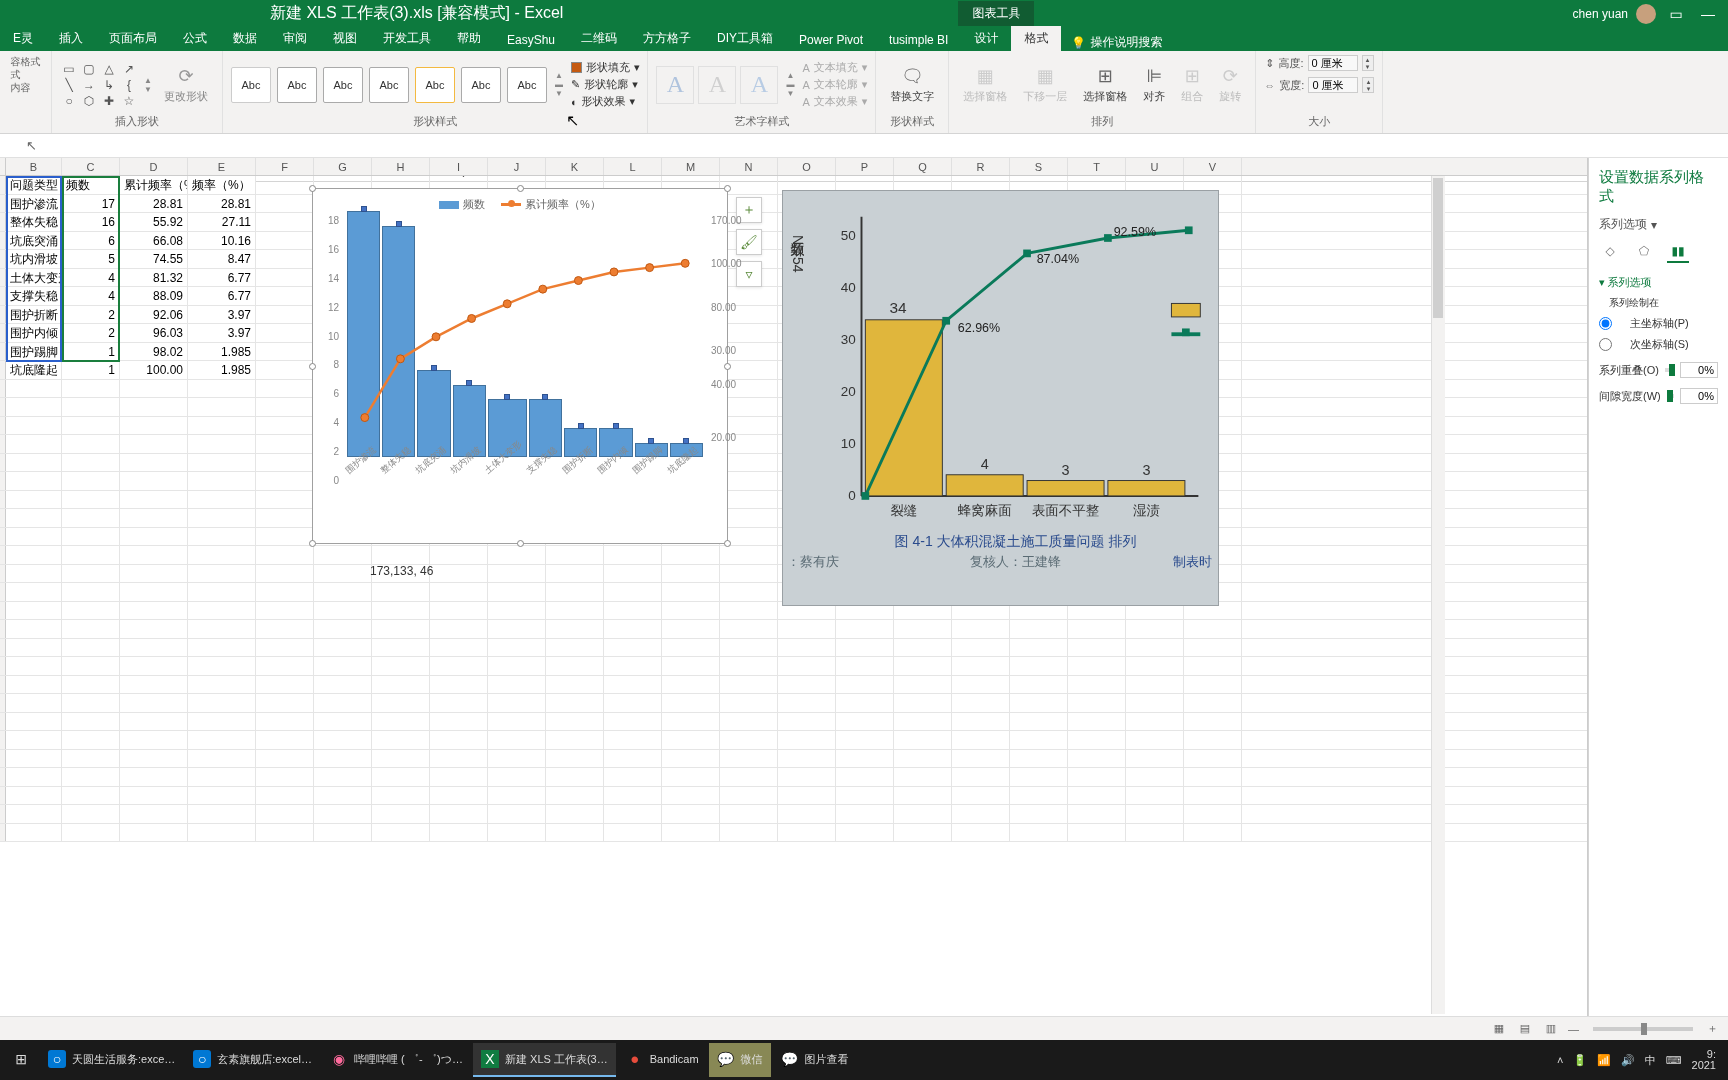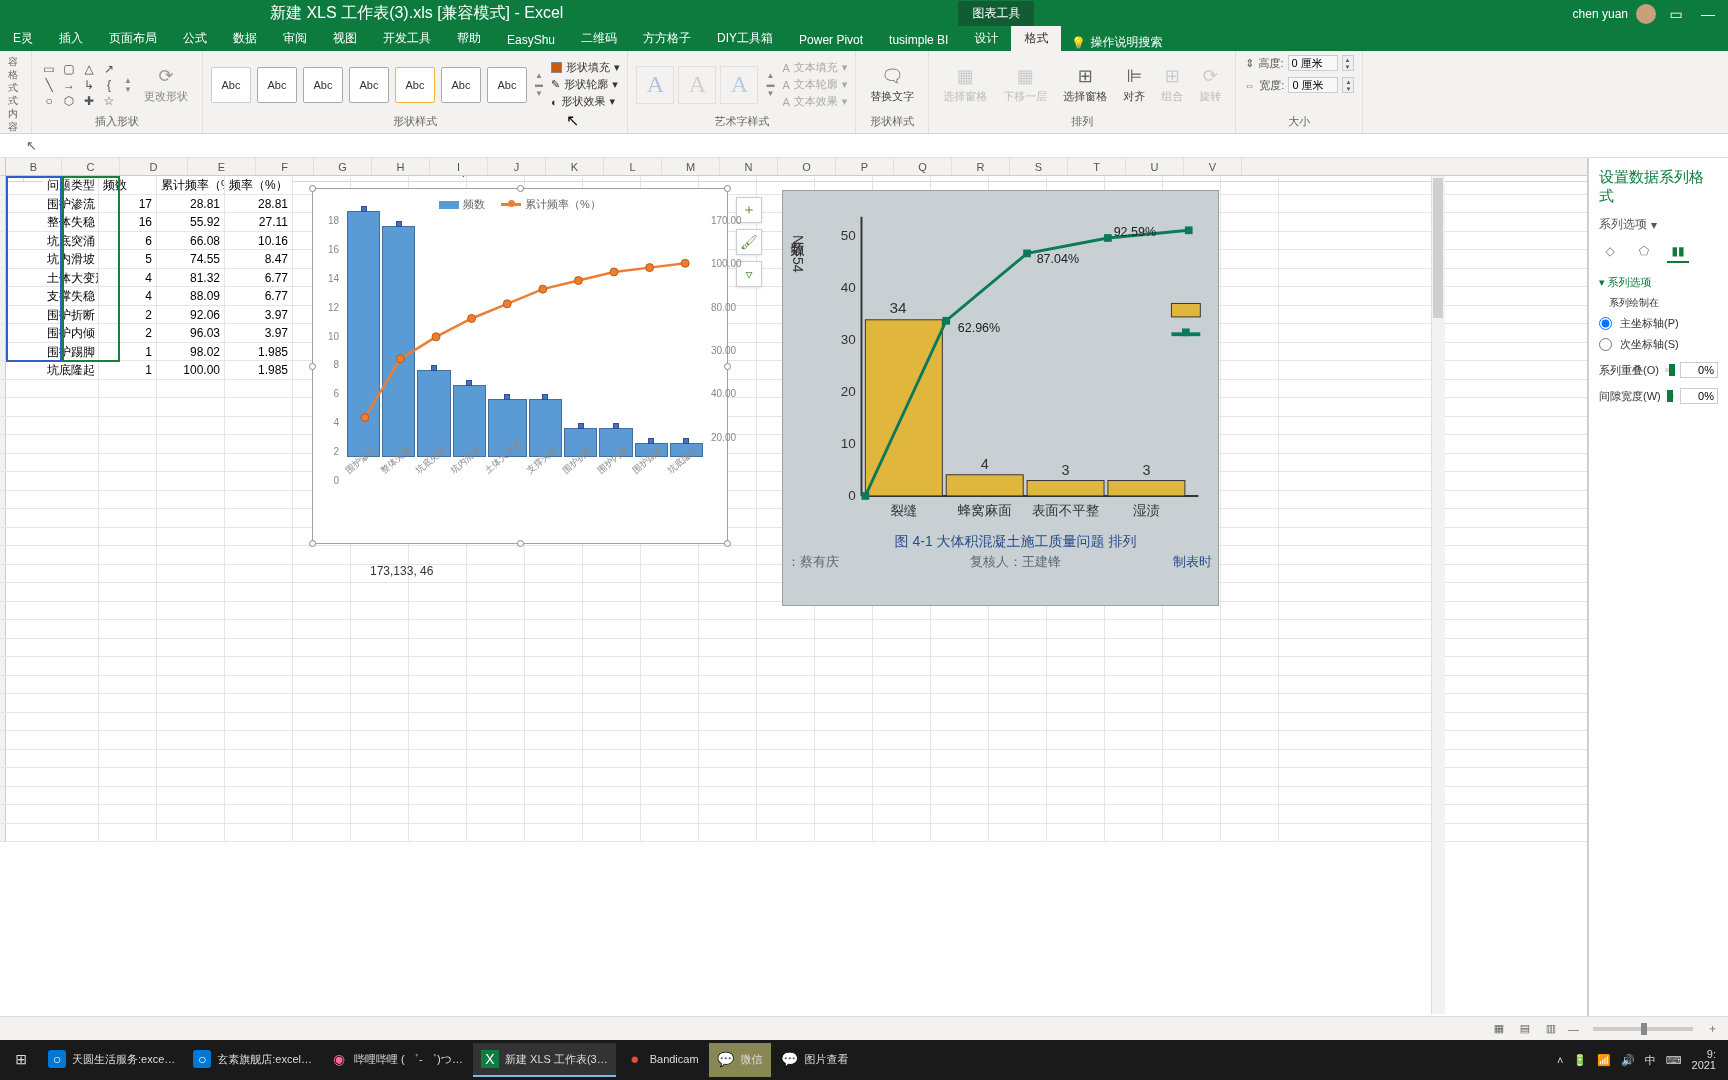--- a/index.html
+++ b/index.html
@@ -60,21 +60,21 @@
 .sheet{flex:1;position:relative;overflow:hidden;border-right:1px solid #ccc;}
 .colhdr{display:flex;height:18px;background:#f3f2f1;border-bottom:1px solid #ccc;}
 .colhdr .rh{width:6px;border-right:1px solid #ccc;}
 .colhdr .ch{width:58px;text-align:center;font-size:11px;color:#555;border-right:1px solid #e0e0e0;line-height:18px;}
 .colhdr .ch.wA{width:56px;} .colhdr .ch.wB{width:58px;} .colhdr .ch.wC{width:68px;} .colhdr .ch.wD{width:68px;}
 .row{display:flex;height:18.5px;border-bottom:1px solid #e5e5e5;}
 .row .rh{width:6px;border-right:1px solid #ccc;background:#f3f2f1;}
 .cell{width:58px;border-right:1px solid #e5e5e5;font-size:12px;padding:0 4px;line-height:18px;white-space:nowrap;overflow:hidden;}
 .cell.r{text-align:right;}
 .cell.hd{background:#fff;font-size:12px;}
-.cell.wA{width:56px;margin-left:37px;} .cell.wB{width:58px;} .cell.wC{width:68px;} .cell.wD{width:68px;}
+.cell.wA{width:56px;} .cell.wB{width:58px;} .cell.wC{width:68px;} .cell.wD{width:68px;}
 .selbox{position:absolute;border:1px solid #217346;pointer-events:none;}
 .selbox.green{border:2px solid #1a7e3d;}
 .selbox.blue{border:2px solid #2a5fcc;}
 
 
 .chartbox{position:absolute;left:312px;top:30px;width:416px;height:356px;background:#fff;border:1px solid #a0a0a0;}
 .chartbox .handles .h{width:7px;height:7px;border:1px solid #888;background:#fff;position:absolute;border-radius:50%;}
 .chartbtns{position:absolute;right:-35px;top:8px;display:flex;flex-direction:column;gap:6px;}
 .chartbtns .cb{width:26px;height:26px;border:1px solid #ccc;background:#fff;display:flex;align-items:center;justify-content:center;color:#5a8a3a;font-size:14px;box-shadow:0 1px 3px rgba(0,0,0,0.1);}
 .legend{display:flex;justify-content:center;gap:16px;font-size:11px;color:#666;padding:8px 0 4px;}
@@ -102,21 +102,21 @@
 .photo .cap2{text-align:center;font-size:13px;color:#5a6b74;margin-top:2px;}
 
 
 .rpane{width:140px;background:#fff;border-left:1px solid #d4d4d4;padding:10px;font-size:12px;}
 .rpane h3{font-size:15px;color:#0d7a3e;font-weight:normal;margin-bottom:10px;}
 .rpane .opt{color:#555;margin-bottom:8px;display:flex;align-items:center;gap:4px;}
 .rpane .icons{display:flex;gap:12px;margin-bottom:12px;}
 .rpane .icons .ic{width:22px;height:22px;display:flex;align-items:center;justify-content:center;color:#777;border-bottom:2px solid transparent;}
 .rpane .icons .ic.active{color:#0d7a3e;border-bottom-color:#0d7a3e;}
 .rpane .sect{color:#0d7a3e;font-size:11px;margin:6px 0;}
-.rpane label{display:flex;align-items:center;gap:8px;font-size:11px;color:#333;margin:6px 0;}
+.rpane label{display:flex;align-items:center;gap:18px;font-size:11px;color:#333;margin:6px 0;}
 .rpane .slrow{display:flex;align-items:center;gap:6px;font-size:11px;color:#333;margin-top:10px;}
 .rpane .slrow input[type=text]{width:38px;border:1px solid #ccc;padding:1px 3px;font-size:11px;text-align:right;}
 .rpane .slider{flex:1;height:4px;background:#ddd;position:relative;}
 .rpane .slider .th{position:absolute;left:0;top:-4px;width:6px;height:12px;background:#0d7a3e;}
 
 
 .sheettabs{position:absolute;bottom:24px;left:0;right:0;height:20px;background:#f3f2f1;display:flex;align-items:center;font-size:11px;border-top:1px solid #ddd;}
 .sheettabs .st{padding:3px 14px;border-right:1px solid #ddd;color:#444;}
 .sheettabs .st.active{background:#fff;border-bottom:2px solid #0d7a3e;color:#0d7a3e;}
 .sheettabs .add{padding:2px 8px;color:#888;border:1px solid #ccc;border-radius:50%;width:16px;height:16px;display:flex;align-items:center;justify-content:center;margin-left:8px;font-size:14px;}
@@ -169,21 +169,21 @@
   <span class="tab">tusimple BI</span>
   <span class="tab">设计</span>
   <span class="tab active">格式</span>
   <span class="search">
     <span class="bulb">💡</span>
     <span>操作说明搜索</span>
   </span>
 </div>
 
 <div class="ribbon">
-  <div class="ribgroup" style="width:32px;">
+  <div class="ribgroup" style="width:52px;">
     <div class="gbody" style="flex-direction:column;font-size:10px;color:#666;line-height:13px;">容格式<br>式<br>内容</div>
     <div class="glabel"></div>
   </div>
   <div class="ribgroup">
     <div class="gbody">
       <div class="shapegrid">
         <span class="shapebtn">▭</span>
         <span class="shapebtn">▢</span>
         <span class="shapebtn">△</span>
         <span class="shapebtn">↗</span>
@@ -1255,21 +1255,21 @@
             <div class="yt" style="top:173.33333333333334px">6</div>
             <div class="yt" style="top:144.44444444444446px">8</div>
             <div class="yt" style="top:115.55555555555554px">10</div>
             <div class="yt" style="top:86.66666666666669px">12</div>
             <div class="yt" style="top:57.77777777777777px">14</div>
             <div class="yt" style="top:28.888888888888914px">16</div>
             <div class="yt" style="top:0px">18</div>
           </div>
         <div class="yaxis2" id="yaxis2">
             <div class="yt" style="top:216.66666666666669px">20.00</div>
-            <div class="yt" style="top:173px">40.00</div>
+            <div class="yt" style="top:164px">40.00</div>
             <div class="yt" style="top:130px">30.00</div>
             <div class="yt" style="top:86.66666666666669px">80.00</div>
             <div class="yt" style="top:43.333333333333314px">100.00</div>
             <div class="yt" style="top:0px">170.00</div>
           </div>
         <div class="bars" id="bars">
             <div class="barw">
               <div class="bar" style="height:245.55555555555554px">
                 <div class="m"></div>
               </div>

